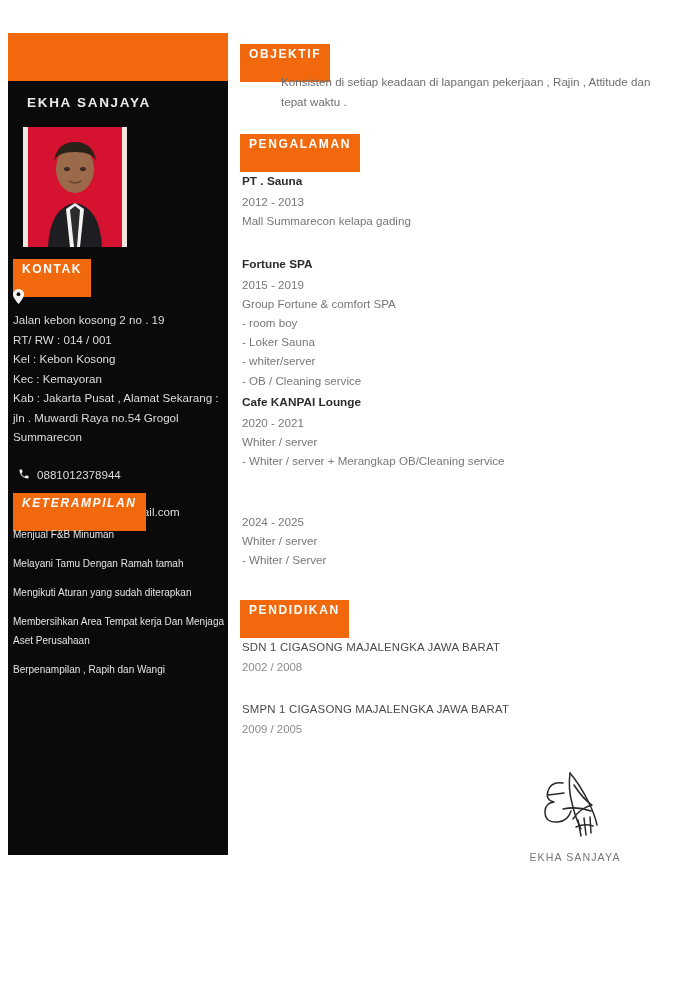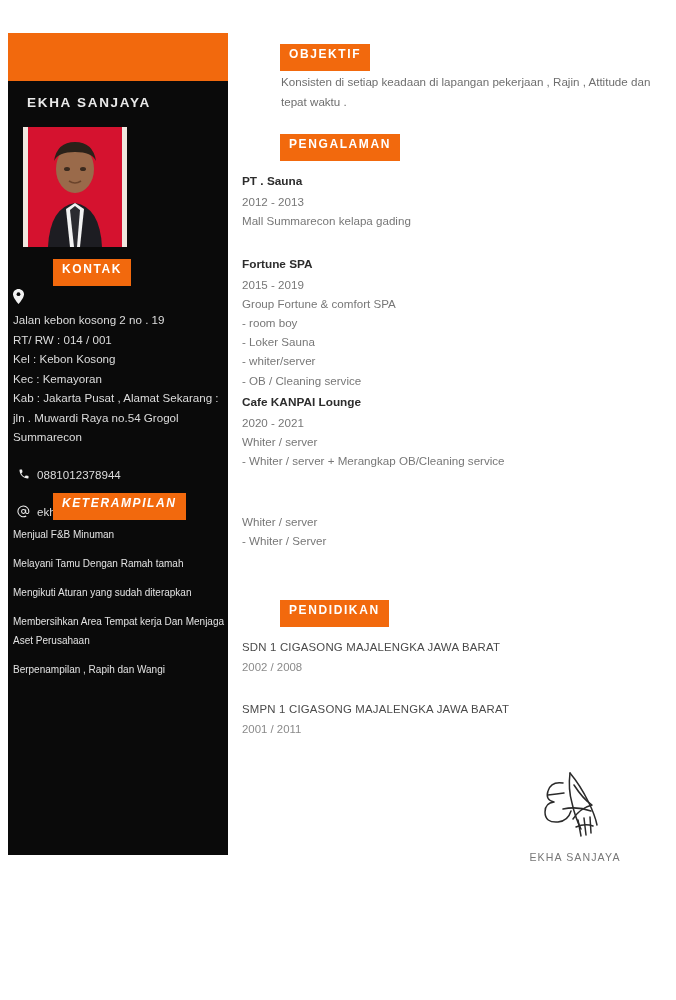--- a/index.html
+++ b/index.html
@@ -60,23 +60,22 @@
   }
   .photo svg { display: block; }
 
   .badge {
     display: inline-block;
     background: #F2690D;
     color: #ffffff;
     font-size: 12px;
     font-weight: 700;
     letter-spacing: 1.6px;
-    padding: 4px 9px 10px 9px;
+    padding: 4px 9px 21px 9px;
     line-height: 1.05;
-    margin-left: 40px;
   }
   .badge-sidebar {
     position: absolute;
     left: 5px;
   }
   #kontak-badge { top: 178px; }
   #keterampilan-badge { top: 412px; font-style: italic; }
 
   .contact-block {
     position: absolute;
@@ -269,34 +268,35 @@
     </div>
 
     <div class="exp-group" style="top:393px">
       <div class="exp-title">Cafe KANPAI Lounge</div>
       <div class="exp-line">2020 - 2021</div>
       <div class="exp-line">Whiter / server</div>
       <div class="exp-line">- Whiter / server + Merangkap OB/Cleaning service</div>
     </div>
 
     <div class="exp-group" style="top:512px">
+      <div class="exp-line">2024 - 2025</div>
       <div class="exp-line">Whiter / server</div>
       <div class="exp-line">- Whiter / Server</div>
     </div>
 
     <span class="badge badge-right" id="pendidikan-badge">PENDIDIKAN</span>
 
     <div class="edu-group" style="top:638px">
       <div class="edu-school">SDN 1 CIGASONG MAJALENGKA JAWA BARAT</div>
       <div class="edu-years">2002 / 2008</div>
     </div>
 
     <div class="edu-group" style="top:700px">
       <div class="edu-school">SMPN 1 CIGASONG MAJALENGKA JAWA BARAT</div>
-      <div class="edu-years">2001 / 2011</div>
+      <div class="edu-years">2009 / 2005</div>
     </div>
   </div>
 
   <div class="sign-wrap">
     <svg width="90" height="80" viewBox="0 0 90 80">
       <g fill="none" stroke="#2a2a2a" stroke-width="1.5" stroke-linecap="round" stroke-linejoin="round">
         <path d="M33 18 q-12 -2 -15 8 q-3 9 6 11 q-9 1 -9 10 q0 11 13 10 q10 -1 13 -11"></path>
         <path d="M18 30 q9 -1 16 -2"></path>
         <path d="M40 8 q-2 16 2 30 q3 14 9 26"></path>
         <path d="M40 8 q10 12 18 28 q7 14 9 24"></path>

